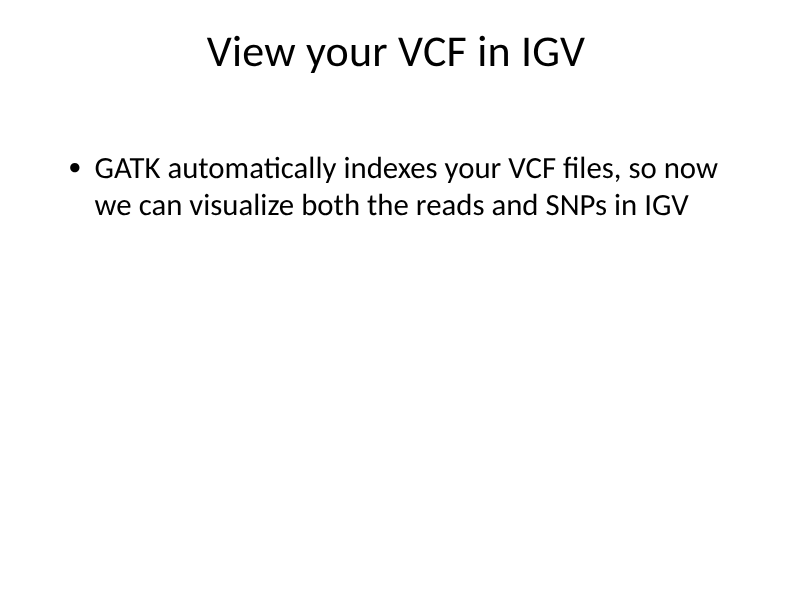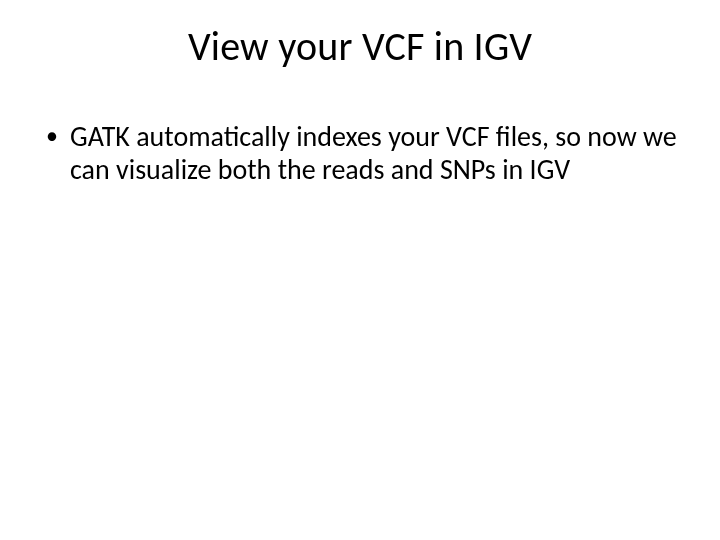--- a/index.html
+++ b/index.html
@@ -28,21 +28,21 @@
       letter-spacing: 0.2px;
     }
     .body {
       position: absolute;
       top: 120px;
       left: 40px;
       right: 40px;
     }
     ul.bullets {
       list-style: none;
-      margin: 0;
+      margin: 16px;
       padding: 0;
     }
     ul.bullets > li {
       position: relative;
       padding-left: 30px;
       font-size: 28px;
       line-height: 1.18;
       font-weight: 400;
     }
     ul.bullets > li::before {

